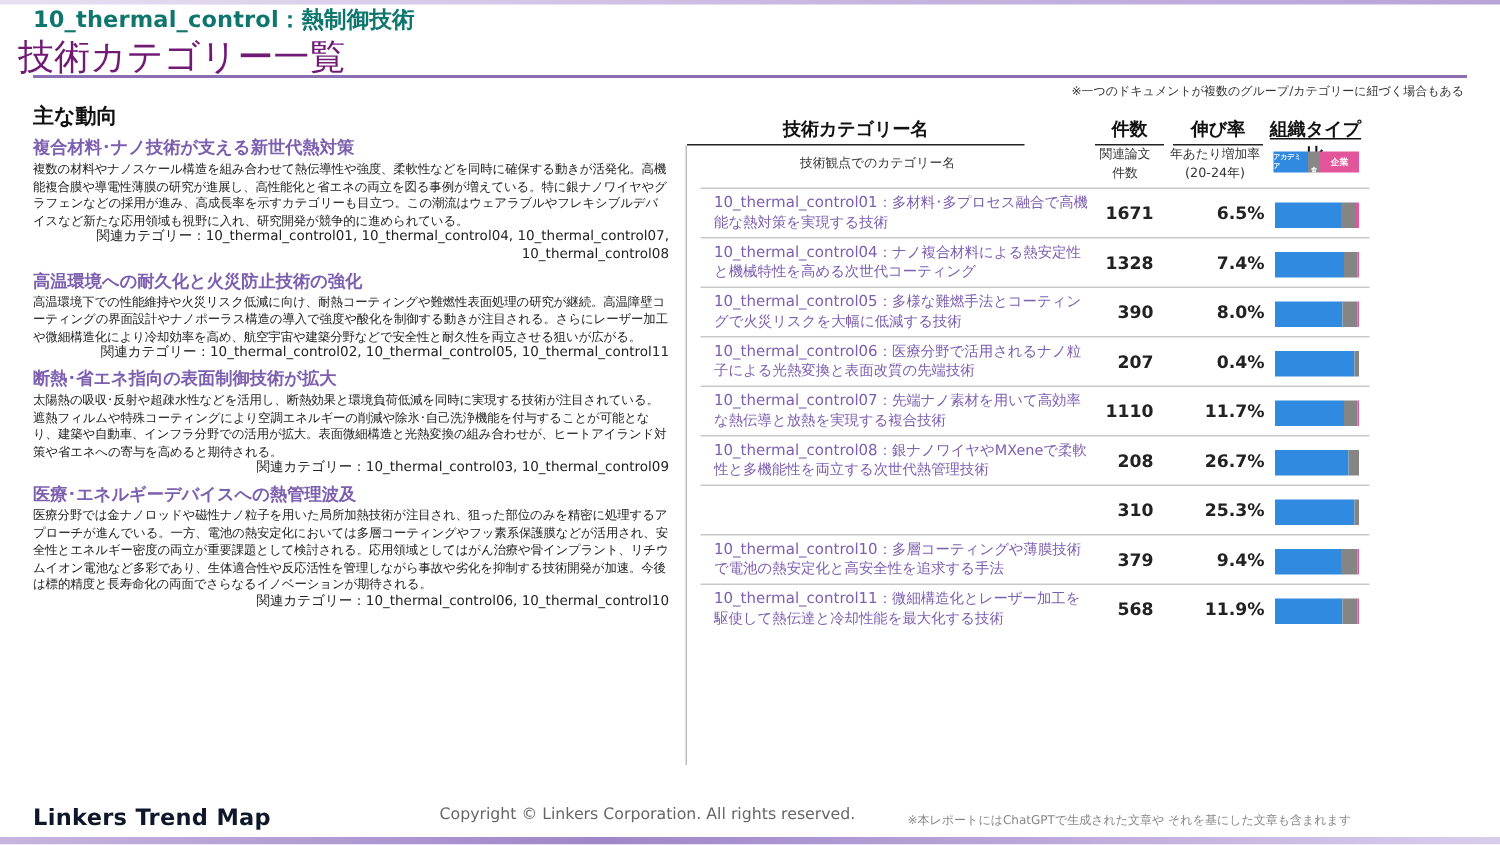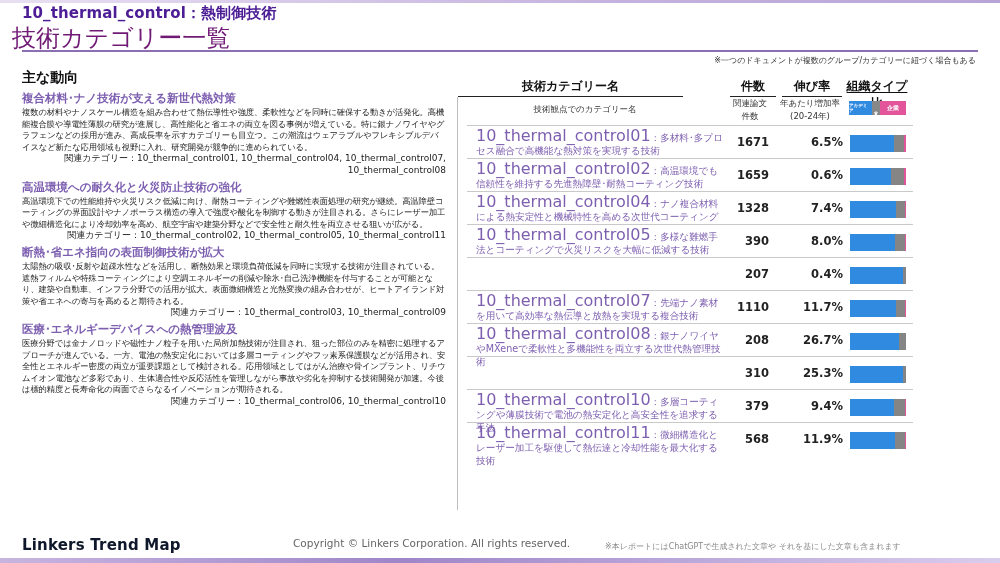--- a/index.html
+++ b/index.html
@@ -4,21 +4,21 @@
 <style>
   * { box-sizing: border-box; margin: 0; padding: 0; }
   html, body { width: 1000px; height: 563px; overflow: hidden; background: #ffffff; }
   body { position: relative; font-family: "DejaVu Sans", "Liberation Sans", sans-serif; color: #222; }
 
   .top-bar { position: absolute; left: 0; top: 0; width: 1000px; height: 3px;
     background: linear-gradient(90deg, #e8e0f2 0%, #c5b3df 60%, #b9a4d8 100%); }
   .bottom-bar { position: absolute; left: 0; bottom: 0; width: 1000px; height: 5px;
     background: linear-gradient(90deg, #c7b5e0 0%, #9f86c9 40%, #d9cdee 100%); }
 
-  .header-sub { position: absolute; left: 22px; top: 4px; font-size: 15px; font-weight: bold; color: #4c1d95; letter-spacing: 0.1px; }
+  .header-sub { position: absolute; left: 22px; top: 4px; font-size: 15px; font-weight: bold; color: #0f766e; letter-spacing: 0.1px; }
   .header-title { position: absolute; left: 12px; top: 22px; font-size: 24px; color: #701a75; }
   .header-rule { position: absolute; left: 22px; top: 50px; width: 956px; height: 2px; background: #8c6fb3; }
 
   .note-top { position: absolute; right: 24px; top: 55px; font-size: 8px; color: #333; }
 
   
   .left { position: absolute; left: 22px; top: 69px; width: 424px; }
   .left h2 { font-size: 14px; font-weight: bold; color: #111; margin-bottom: 3px; }
   .trend { margin-bottom: 2px; }
   .trend-title { font-size: 11.5px; font-weight: bold; color: #7d5fb0; line-height: 16px; margin-bottom: 1px; }
@@ -38,21 +38,21 @@
   .sub-growth { left: 778px; width: 64px; }
   .legend { position: absolute; left: 849px; top: 101px; width: 57px; height: 14px; display: flex; }
   .lg { height: 100%; font-size: 4.5px; color: #fff; display: flex; align-items: center; justify-content: center; font-weight: bold; }
   .lg-a { width: 23px; background: #2f8ae0; }
   .lg-b { width: 8px; background: #888; }
   .lg-c { width: 26px; background: #e2559a; font-size: 6px; }
 
   .rows { position: absolute; left: 467px; top: 125px; width: 446px; }
   .row { position: relative; height: 33px; border-top: 1.5px solid #c9c9c9; }
   .row-name { position: absolute; left: 9px; top: 3px; width: 250px; font-size: 9.6px; line-height: 13px; color: #7d5fb0; }
-  .row-name .code { font-size: 16px; text-align: right; }
+  .row-name .code { font-size: 10px; text-align: right; }
   .row-count { position: absolute; left: 256px; width: 46px; top: 9px; text-align: right; font-size: 11.5px; font-weight: bold; color: #222; }
   .row-growth { position: absolute; left: 318px; width: 58px; top: 9px; text-align: right; font-size: 11.5px; font-weight: bold; color: #222; }
   .row-bar { position: absolute; left: 383px; top: 9px; width: 56px; height: 17px; display: flex; }
   .seg-a { background: #2f8ae0; height: 100%; }
   .seg-b { background: #858585; height: 100%; }
   .seg-c { background: #e2559a; height: 100%; }
 
   .footer-logo { position: absolute; left: 22px; top: 536px; font-size: 15px; color: #0f172a; font-weight: bold; letter-spacing: 0.2px; }
   .footer-copy { position: absolute; left: 293px; top: 537px; font-size: 10.5px; color: #666; }
   .footer-note { position: absolute; left: 605px; top: 541px; font-size: 8px; color: #888; }
@@ -120,50 +120,41 @@
       <div class="row-name"><span class="code">10_thermal_control01</span><span>：多材料･多プロセス融合で高機能な熱対策を実現する技術</span></div>
       <div class="row-count">1671</div>
       <div class="row-growth">6.5%</div>
       <div class="row-bar">
         <div class="seg-a" style="width:78%;background:#2f8ae0"></div>
         <div class="seg-b" style="width:19%;background:#858585"></div>
         <div class="seg-c" style="width:3%;background:#e2559a"></div>
       </div>
     </div>
     <div class="row">
-      <div class="row-name"><span class="code">10_thermal_control02</span><span>：高温環境でも信頼性を維持する先進熱障壁･耐熱コーティング技術</span></div>
-      <div class="row-count">1659</div>
-      <div class="row-growth">0.6%</div>
-      <div class="row-bar">
-        <div class="seg-a" style="width:74%;background:#2f8ae0"></div>
-        <div class="seg-b" style="width:23%;background:#858585"></div>
-        <div class="seg-c" style="width:3%;background:#e2559a"></div>
-      </div>
-    </div>
-    <div class="row">
       <div class="row-name"><span class="code">10_thermal_control04</span><span>：ナノ複合材料による熱安定性と機械特性を高める次世代コーティング</span></div>
       <div class="row-count">1328</div>
       <div class="row-growth">7.4%</div>
       <div class="row-bar">
         <div class="seg-a" style="width:82%;background:#2f8ae0"></div>
         <div class="seg-b" style="width:16%;background:#858585"></div>
         <div class="seg-c" style="width:2%;background:#e2559a"></div>
       </div>
     </div>
     <div class="row">
       <div class="row-name"><span class="code">10_thermal_control05</span><span>：多様な難燃手法とコーティングで火災リスクを大幅に低減する技術</span></div>
       <div class="row-count">390</div>
       <div class="row-growth">8.0%</div>
       <div class="row-bar">
         <div class="seg-a" style="width:80%;background:#2f8ae0"></div>
         <div class="seg-b" style="width:19%;background:#858585"></div>
         <div class="seg-c" style="width:1%;background:#e2559a"></div>
       </div>
     </div>
     <div class="row">
+      <div class="row-name"><span class="code">10_thermal_control06</span><span>：医療分野で活用されるナノ粒子による光熱変換と表面改質の先端技術</span></div>
       <div class="row-count">207</div>
       <div class="row-growth">0.4%</div>
       <div class="row-bar">
         <div class="seg-a" style="width:95%;background:#2f8ae0"></div>
         <div class="seg-b" style="width:5%;background:#858585"></div>
         <div class="seg-c" style="width:0%;background:#e2559a"></div>
       </div>
     </div>
     <div class="row">
       <div class="row-name"><span class="code">10_thermal_control07</span><span>：先端ナノ素材を用いて高効率な熱伝導と放熱を実現する複合技術</span></div>

